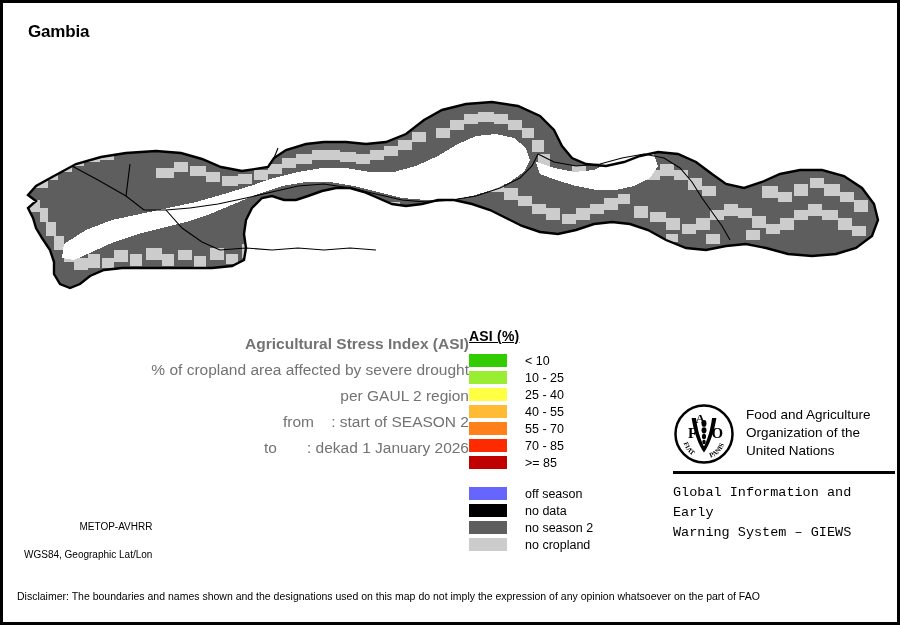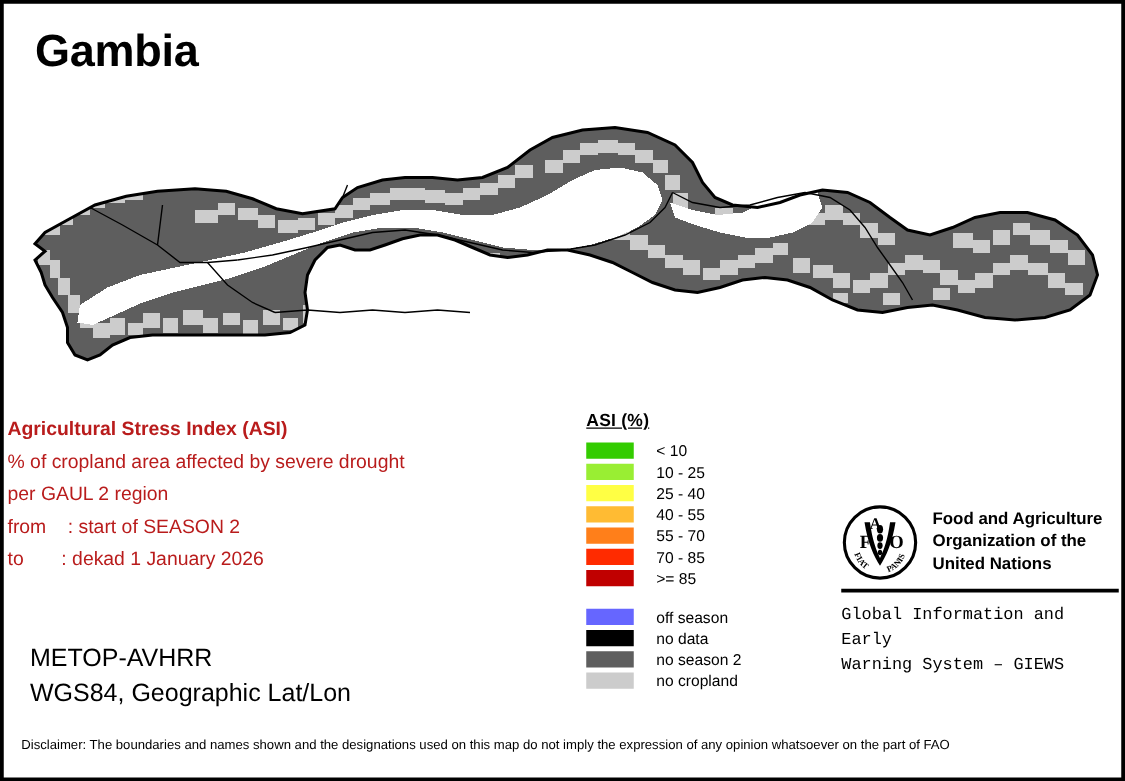--- a/index.html
+++ b/index.html
@@ -19,64 +19,66 @@
     box-sizing: border-box;
     border: 3px solid #000000;
     overflow: hidden;
   }
 
   
   #map-title {
     position: absolute;
     left: 25px;
     top: 20px;
-    font-size: 36px;
+    font-size: 17px;
     font-weight: bold;
     letter-spacing: -0.2px;
     color: #000;
     line-height: 1;
   }
 
   
   #map-area {
     position: absolute;
     left: 3px;
     top: 55px;
     width: 894px;
     height: 240px;
   }
   #map-area svg { display: block; }
 
   
   #desc-block {
     position: absolute;
-    left: 3px;
+    left: 36px;
     top: 328px;
     width: 430px;
-    color: #b91c1c;
+    color: #737373;
+    text-align: right;
   }
   #desc-block .dline {
     font-size: 15.5px;
     line-height: 26px;
     white-space: pre;
   }
   #desc-block .dline.head {
     font-weight: bold;
     font-size: 15.5px;
   }
   #source-block {
     position: absolute;
     left: 21px;
     top: 510px;
     color: #000;
   }
   #source-block .sline {
-    font-size: 20px;
+    font-size: 10px;
     line-height: 28px;
     white-space: pre;
+    text-align: right;
   }
 
   
   #legend {
     position: absolute;
     left: 466px;
     top: 325px;
   }
   #legend-title {
     font-size: 14px;
@@ -111,21 +113,21 @@
     width: 222px;
   }
   #fao-top {
     display: flex;
     align-items: flex-start;
   }
   #fao-logo { flex: 0 0 auto; width: 62px; height: 62px; }
   #fao-name {
     margin-left: 11px;
     font-size: 13.5px;
-    font-weight: bold;
+    font-weight: normal;
     line-height: 18px;
     color: #000;
     padding-top: 3px;
   }
   #fao-rule {
     margin-top: 6px;
     width: 222px;
     height: 3px;
     background: #000;
   }

